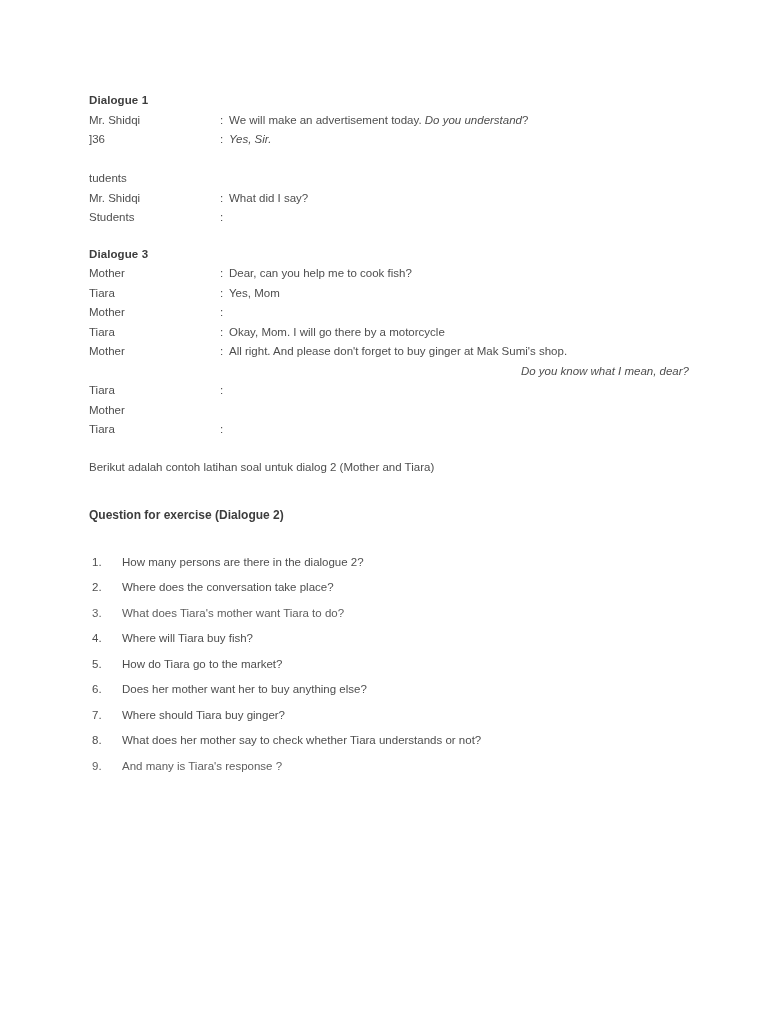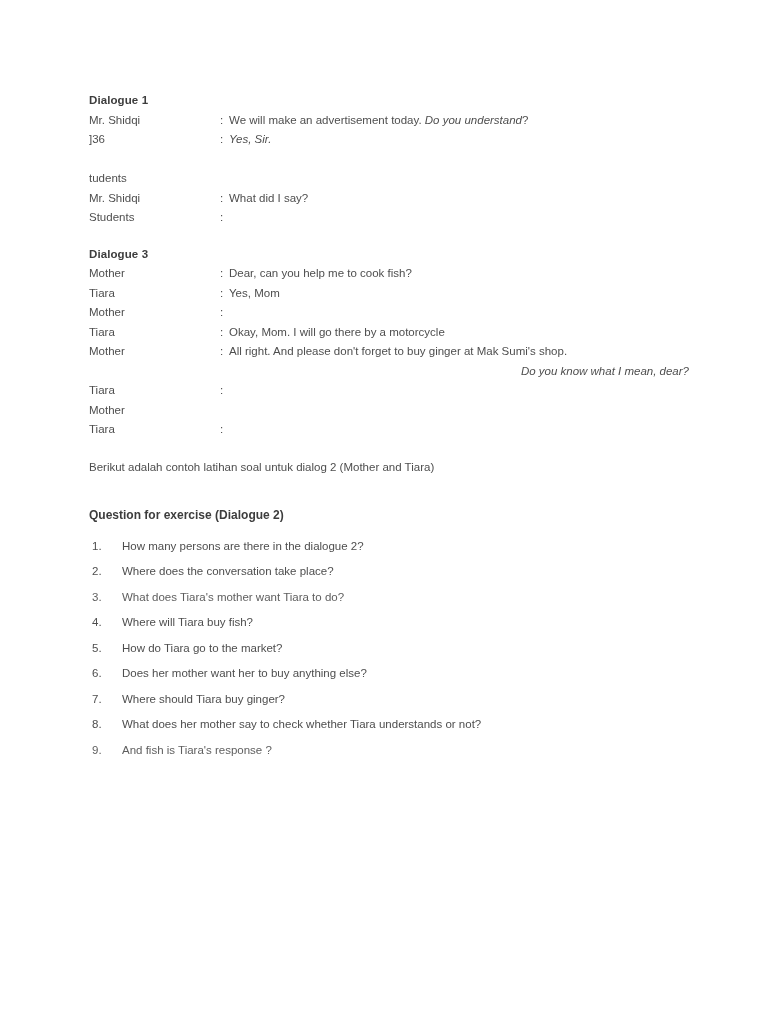--- a/index.html
+++ b/index.html
@@ -126,20 +126,21 @@
     text-align: left;
     padding-left: 3px;
     box-sizing: border-box;
   }
   .q-num.wide {
     padding-left: 0px;
   }
   .q-text {
     flex: 1 1 auto;
     white-space: pre;
+    margin-top: 16px;
   }
   
   .faint {
     color: #5e5e5e;
   }
 </style>
 </head>
 <body>
 
 <div class="page">
@@ -275,20 +276,20 @@
         <span class="q-text">Where should Tiara buy ginger?</span>
       </div>
 
       <div class="q-item">
         <span class="q-num">8.</span>
         <span class="q-text">What does her mother say to check whether Tiara understands or not?</span>
       </div>
 
       <div class="q-item faint">
         <span class="q-num">9.</span>
-        <span class="q-text">And fish is Tiara's response ?</span>
+        <span class="q-text">And many is Tiara's response ?</span>
       </div>
 
 
     </div>
 
   </div>
 </div>
 
 </body></html>

